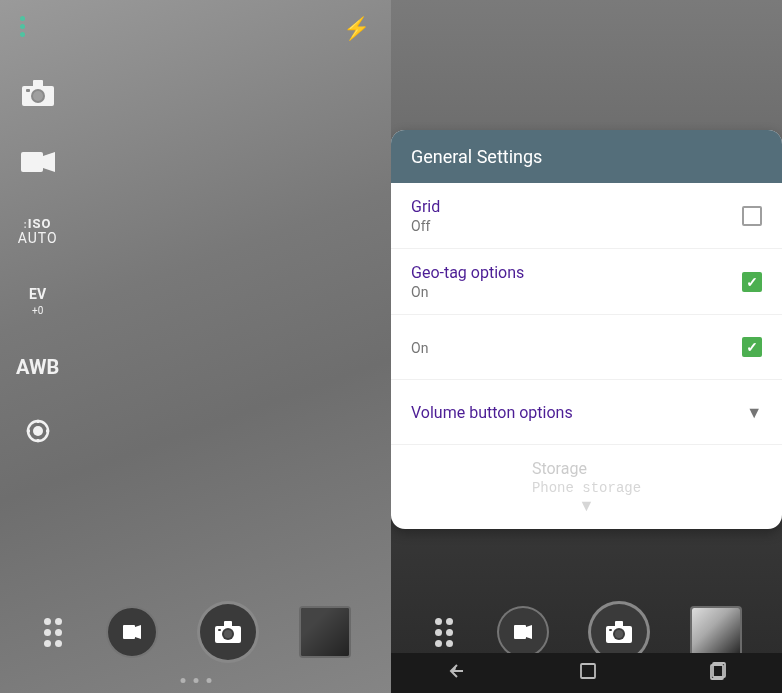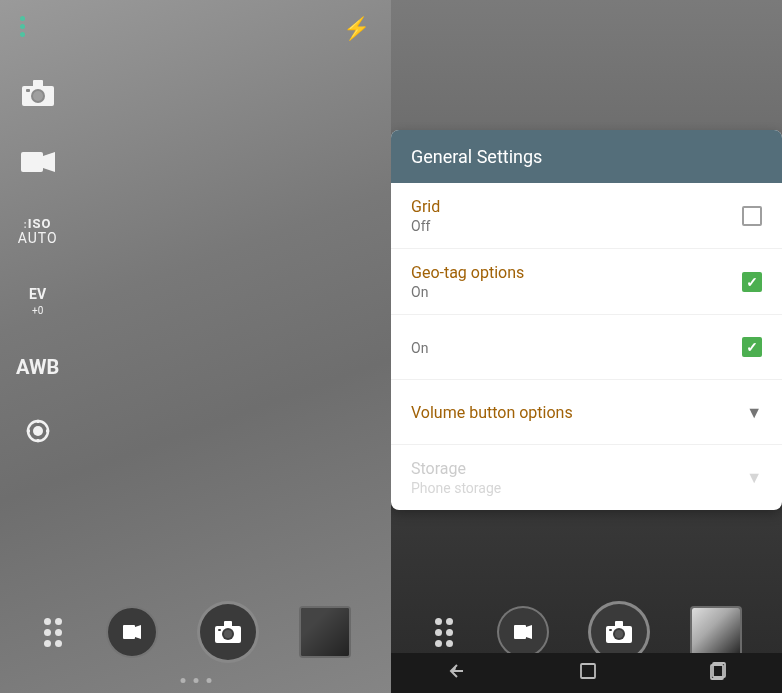--- a/index.html
+++ b/index.html
@@ -184,21 +184,21 @@
       top: 0; left: 0; right: 0; bottom: 0;
     }
 
     
     .settings-panel {
       position: absolute;
       top: 130px;
       left: 0;
       right: 0;
       background: white;
-      border-radius: 8px;
+      border-radius: 14px;
       overflow: hidden;
       box-shadow: 0 4px 12px rgba(0,0,0,0.3);
     }
 
     .settings-header {
       background: #546e7a;
       padding: 16px 20px;
     }
 
     .settings-title {
@@ -219,35 +219,36 @@
     .settings-item:last-child {
       border-bottom: none;
     }
 
     .settings-item-text {
       flex: 1;
     }
 
     .settings-item-name {
       font-size: 16px;
-      color: #a16207;
+      color: #4c1d95;
       font-weight: 400;
     }
 
     .settings-item-value {
       font-size: 14px;
       color: #757575;
       margin-top: 2px;
     }
 
     .settings-item-name.disabled {
       color: #aaa;
     }
     .settings-item-value.disabled {
       color: #bbb;
+      font-family: Liberation Mono, monospace;
     }
 
     .checkbox-empty {
       width: 20px;
       height: 20px;
       border: 2px solid #9e9e9e;
       border-radius: 2px;
       background: white;
       flex-shrink: 0;
     }
@@ -465,21 +466,21 @@
         <div class="checkbox-checked">✓</div>
       </div>
 
       <div class="settings-item">
         <div class="settings-item-text">
           <div class="settings-item-name">Volume button options</div>
         </div>
         <div class="dropdown-arrow">▼</div>
       </div>
 
-      <div class="settings-item" style="opacity: 0.6;">
+      <div class="settings-item" style="opacity: 0.6; flex-direction: column;">
         <div class="settings-item-text">
           <div class="settings-item-name disabled">Storage</div>
           <div class="settings-item-value disabled">Phone storage</div>
         </div>
         <div class="dropdown-arrow-gray">▼</div>
       </div>
     </div>
 
     <div class="right-bottom-bar">
       <div class="btn-apps">

